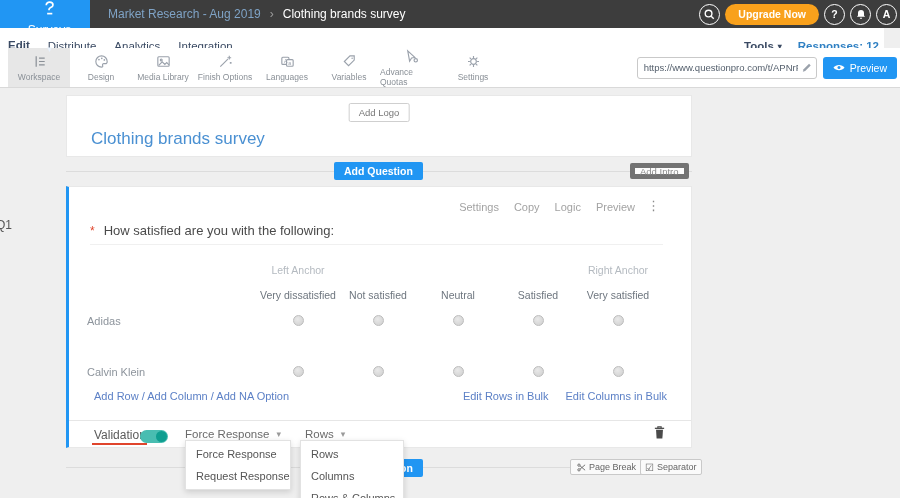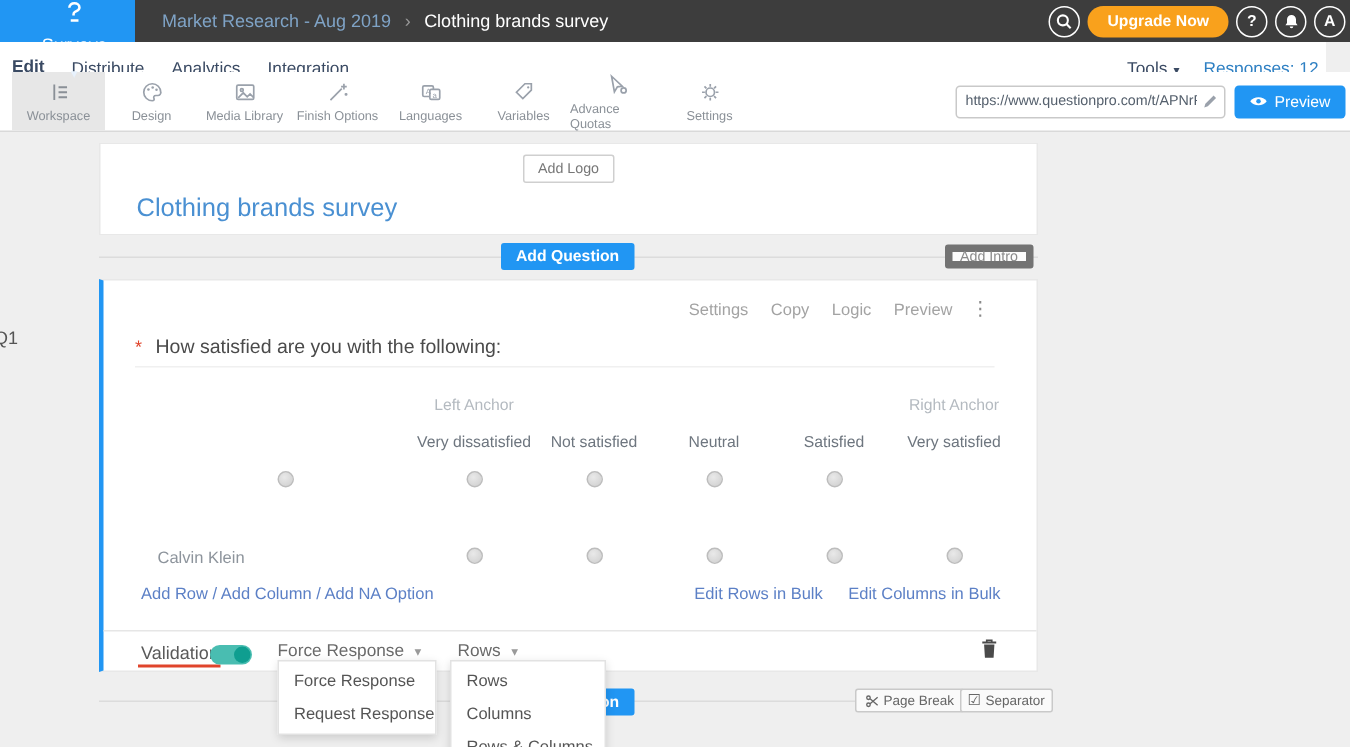--- a/index.html
+++ b/index.html
@@ -21,21 +21,21 @@
                 display:flex; align-items:center; justify-content:center; font-size:10.5px; font-weight:bold; }
   .upgrade { height:21px; background:#f9a11c; border-radius:11px; color:#fff; font-size:10.5px;
              font-weight:bold; display:flex; align-items:center; padding:0 13px; }
 
   
   .navrow { position:absolute; top:28px; left:0; right:16px; height:37px; background:#fff;
             border-bottom:1px solid #e4e4e4; display:flex; align-items:center; font-size:11.5px; color:#3a4a63; }
   .nav-link { margin-left:18px; cursor:pointer; }
   .nav-link:first-child { margin-left:8px; }
   .nav-link.active { font-weight:bold; border-bottom:2px solid #2f80c3; padding-bottom:1px; }
-  .nav-right { margin-left:auto; display:flex; gap:16px; padding-right:5px; }
+  .nav-right { margin-left:auto; display:flex; gap:16px; padding-right:5px;font-weight:bold; }
   .tools { color:#3a4a63; display:flex; gap:4px; align-items:center; }
   .tools .caret { font-size:8px; color:#3a4a63; }
   .responses { color:#2f80c3; }
 
   
   .toolbar { position:absolute; top:48px; left:0; right:0; height:40px; background:#fff;
              border-bottom:1px solid #d9d9d9; display:flex; align-items:stretch; }
   .tb-item { width:62px; display:flex; flex-direction:column; align-items:center; justify-content:center;
              gap:2px; font-size:8.5px; color:#8a9097; cursor:pointer; }
   .tb-item:first-child { margin-left:8px; }
@@ -66,21 +66,21 @@
   .qcard { position:absolute; left:66px; top:186px; width:626px; height:262px; background:#fff;
            border:1px solid #e8e8e8; border-left:3px solid #2196f3; }
   .qactions { position:absolute; top:14px; right:56px; display:flex; gap:15px; font-size:11px; color:#a3a3a3; }
   .qactions span { cursor:pointer; }
   .qdots { position:absolute; top:11px; right:31px; font-size:13px; color:#8a8a8a; cursor:pointer; }
   .qtext-row { position:absolute; top:36px; left:21px; display:flex; gap:9px; font-size:13px; color:#4a4a4a; }
   .req { color:#e0452c; font-size:12px; padding-top:1px; }
   .qunderline { position:absolute; top:57px; left:21px; right:28px; height:1px; background:#f0f0f0; }
 
   .m-row { position:absolute; left:0; right:0; display:grid; grid-template-columns:171px repeat(5,80px);
-           padding-left:36px; align-items:center; height:18px; }
+           padding-left:18px; align-items:center; height:18px; }
   .m-center { text-align:center; }
   .m-anchor { top:74px; color:#b4bac0; font-size:10.5px; }
   .m-head { top:99px; color:#6e767f; font-size:10.5px; }
   .m-data { color:#8d949c; font-size:11px; }
   .radio { display:inline-block; width:11px; height:11px; border-radius:50%;
            background:radial-gradient(circle at 40% 35%, #e9e9e9, #cecece); border:1px solid #bdbdbd; cursor:pointer; }
   .links-row { position:absolute; top:203px; left:25px; font-size:11px; color:#5c80c6; }
   .links-row span { cursor:pointer; }
   .bulk-links { position:absolute; top:203px; right:24px; display:flex; gap:17px; font-size:11px; color:#5c80c6; }
   .bulk-links span { cursor:pointer; }
@@ -316,20 +316,21 @@
     <div class="m-row m-head">
       <div></div>
       <div class="m-center">Very dissatisfied</div>
       <div class="m-center">Not satisfied</div>
       <div class="m-center">Neutral</div>
       <div class="m-center">Satisfied</div>
       <div class="m-center">Very satisfied</div>
     </div>
 
     <div class="m-row m-data" style="top:125px;">
+      <div>Adidas</div>
       <div class="m-center"><span class="radio"></span></div>
       <div class="m-center"><span class="radio"></span></div>
       <div class="m-center"><span class="radio"></span></div>
       <div class="m-center"><span class="radio"></span></div>
       <div class="m-center"><span class="radio"></span></div>
     </div>
     <div class="m-row m-data" style="top:176px;">
       <div>Calvin Klein</div>
       <div class="m-center"><span class="radio"></span></div>
       <div class="m-center"><span class="radio"></span></div>

